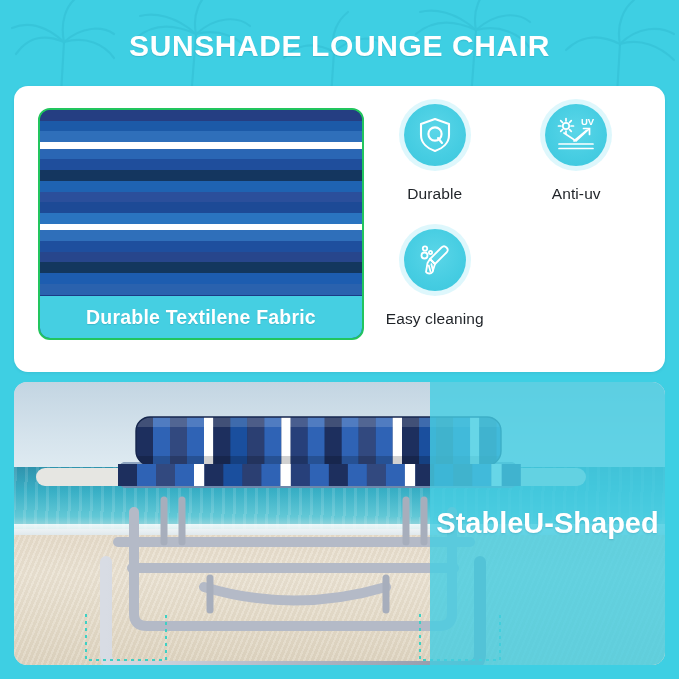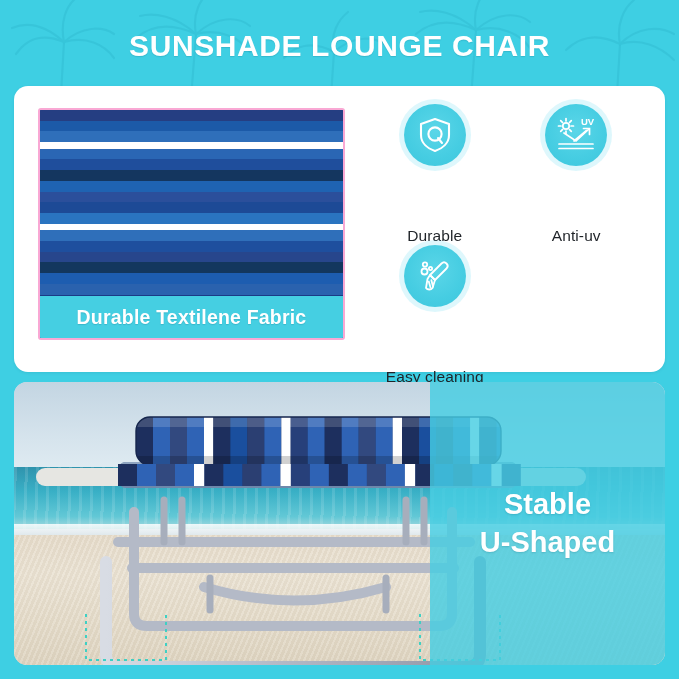--- a/index.html
+++ b/index.html
@@ -26,39 +26,39 @@
   
   .card{
     position:absolute;left:14px;top:86px;width:651px;height:286px;
     background:#ffffff;border-radius:14px;
     box-shadow:0 1px 3px rgba(0,70,90,.10);
   }
 
   
   .swatch{
     position:absolute;left:24px;top:22px;width:303px;height:228px;
-    border:2px solid #f9a8d4;border-radius:3px;overflow:hidden;background:#1b3a86;
+    border:2px solid #22c55e;border-radius:12px;overflow:hidden;background:#1b3a86;padding-left:19px;
   }
   .stripes{position:absolute;left:0;top:0;right:0;height:186px;}
   .stripe{width:100%;}
   .swatch-label{
     position:absolute;left:0;right:0;bottom:0;height:42px;background:#45cfe2;
     display:flex;align-items:center;justify-content:center;
   }
   .swatch-label span{
     color:#ffffff;font-weight:bold;font-size:19.5px;letter-spacing:.2px;
     text-shadow:0 1px 1px rgba(0,80,100,.18);
   }
 
   
   .features{
     position:absolute;left:350px;top:18px;width:283px;height:250px;
     display:grid;grid-template-columns:1fr 1fr;grid-template-rows:1fr 1fr;
   }
-  .feature{display:flex;flex-direction:column;align-items:center;justify-content:flex-start;gap:42px;}
+  .feature{display:flex;flex-direction:column;align-items:center;justify-content:flex-start;}
   .bubble{
     width:62px;height:62px;border-radius:50%;
     background:radial-gradient(circle at 50% 42%, #5bd6e8 0%, #46cde2 58%, #3cc6dd 100%);
     box-shadow:0 0 0 5px rgba(126,226,243,.26);
     display:flex;align-items:center;justify-content:center;
   }
   .feature-label{
     margin-top:19px;color:#1f2328;font-size:15.5px;font-weight:normal;
     white-space:nowrap;letter-spacing:.1px;
   }
@@ -80,21 +80,21 @@
   .sand{position:absolute;left:0;top:54%;width:100%;height:46%;
         background:linear-gradient(180deg,#e6dccb 0%,#eae2d3 30%,#e4dbc9 70%,#ded4c1 100%);}
   .sand:after{content:"";position:absolute;inset:0;
         background:repeating-linear-gradient(113deg,rgba(255,255,255,.12) 0 2px,rgba(160,145,120,.07) 2px 5px);}
 
   .chair{position:absolute;left:0;top:0;width:100%;height:100%;}
 
   .overlay{
     position:absolute;right:0;top:0;width:235px;height:100%;
     background:rgba(70,205,226,.82);
-    display:flex;flex-direction:column;align-items:center;justify-content:center;
+    display:flex;flex-direction:row;align-items:center;justify-content:center;
   }
   .overlay-line{
     color:#ffffff;font-weight:bold;font-size:29px;line-height:1.28;
     text-shadow:0 1px 2px rgba(0,80,100,.2);white-space:nowrap;
   }
 </style>
 </head>
 <body>
 
 <div class="stage">

